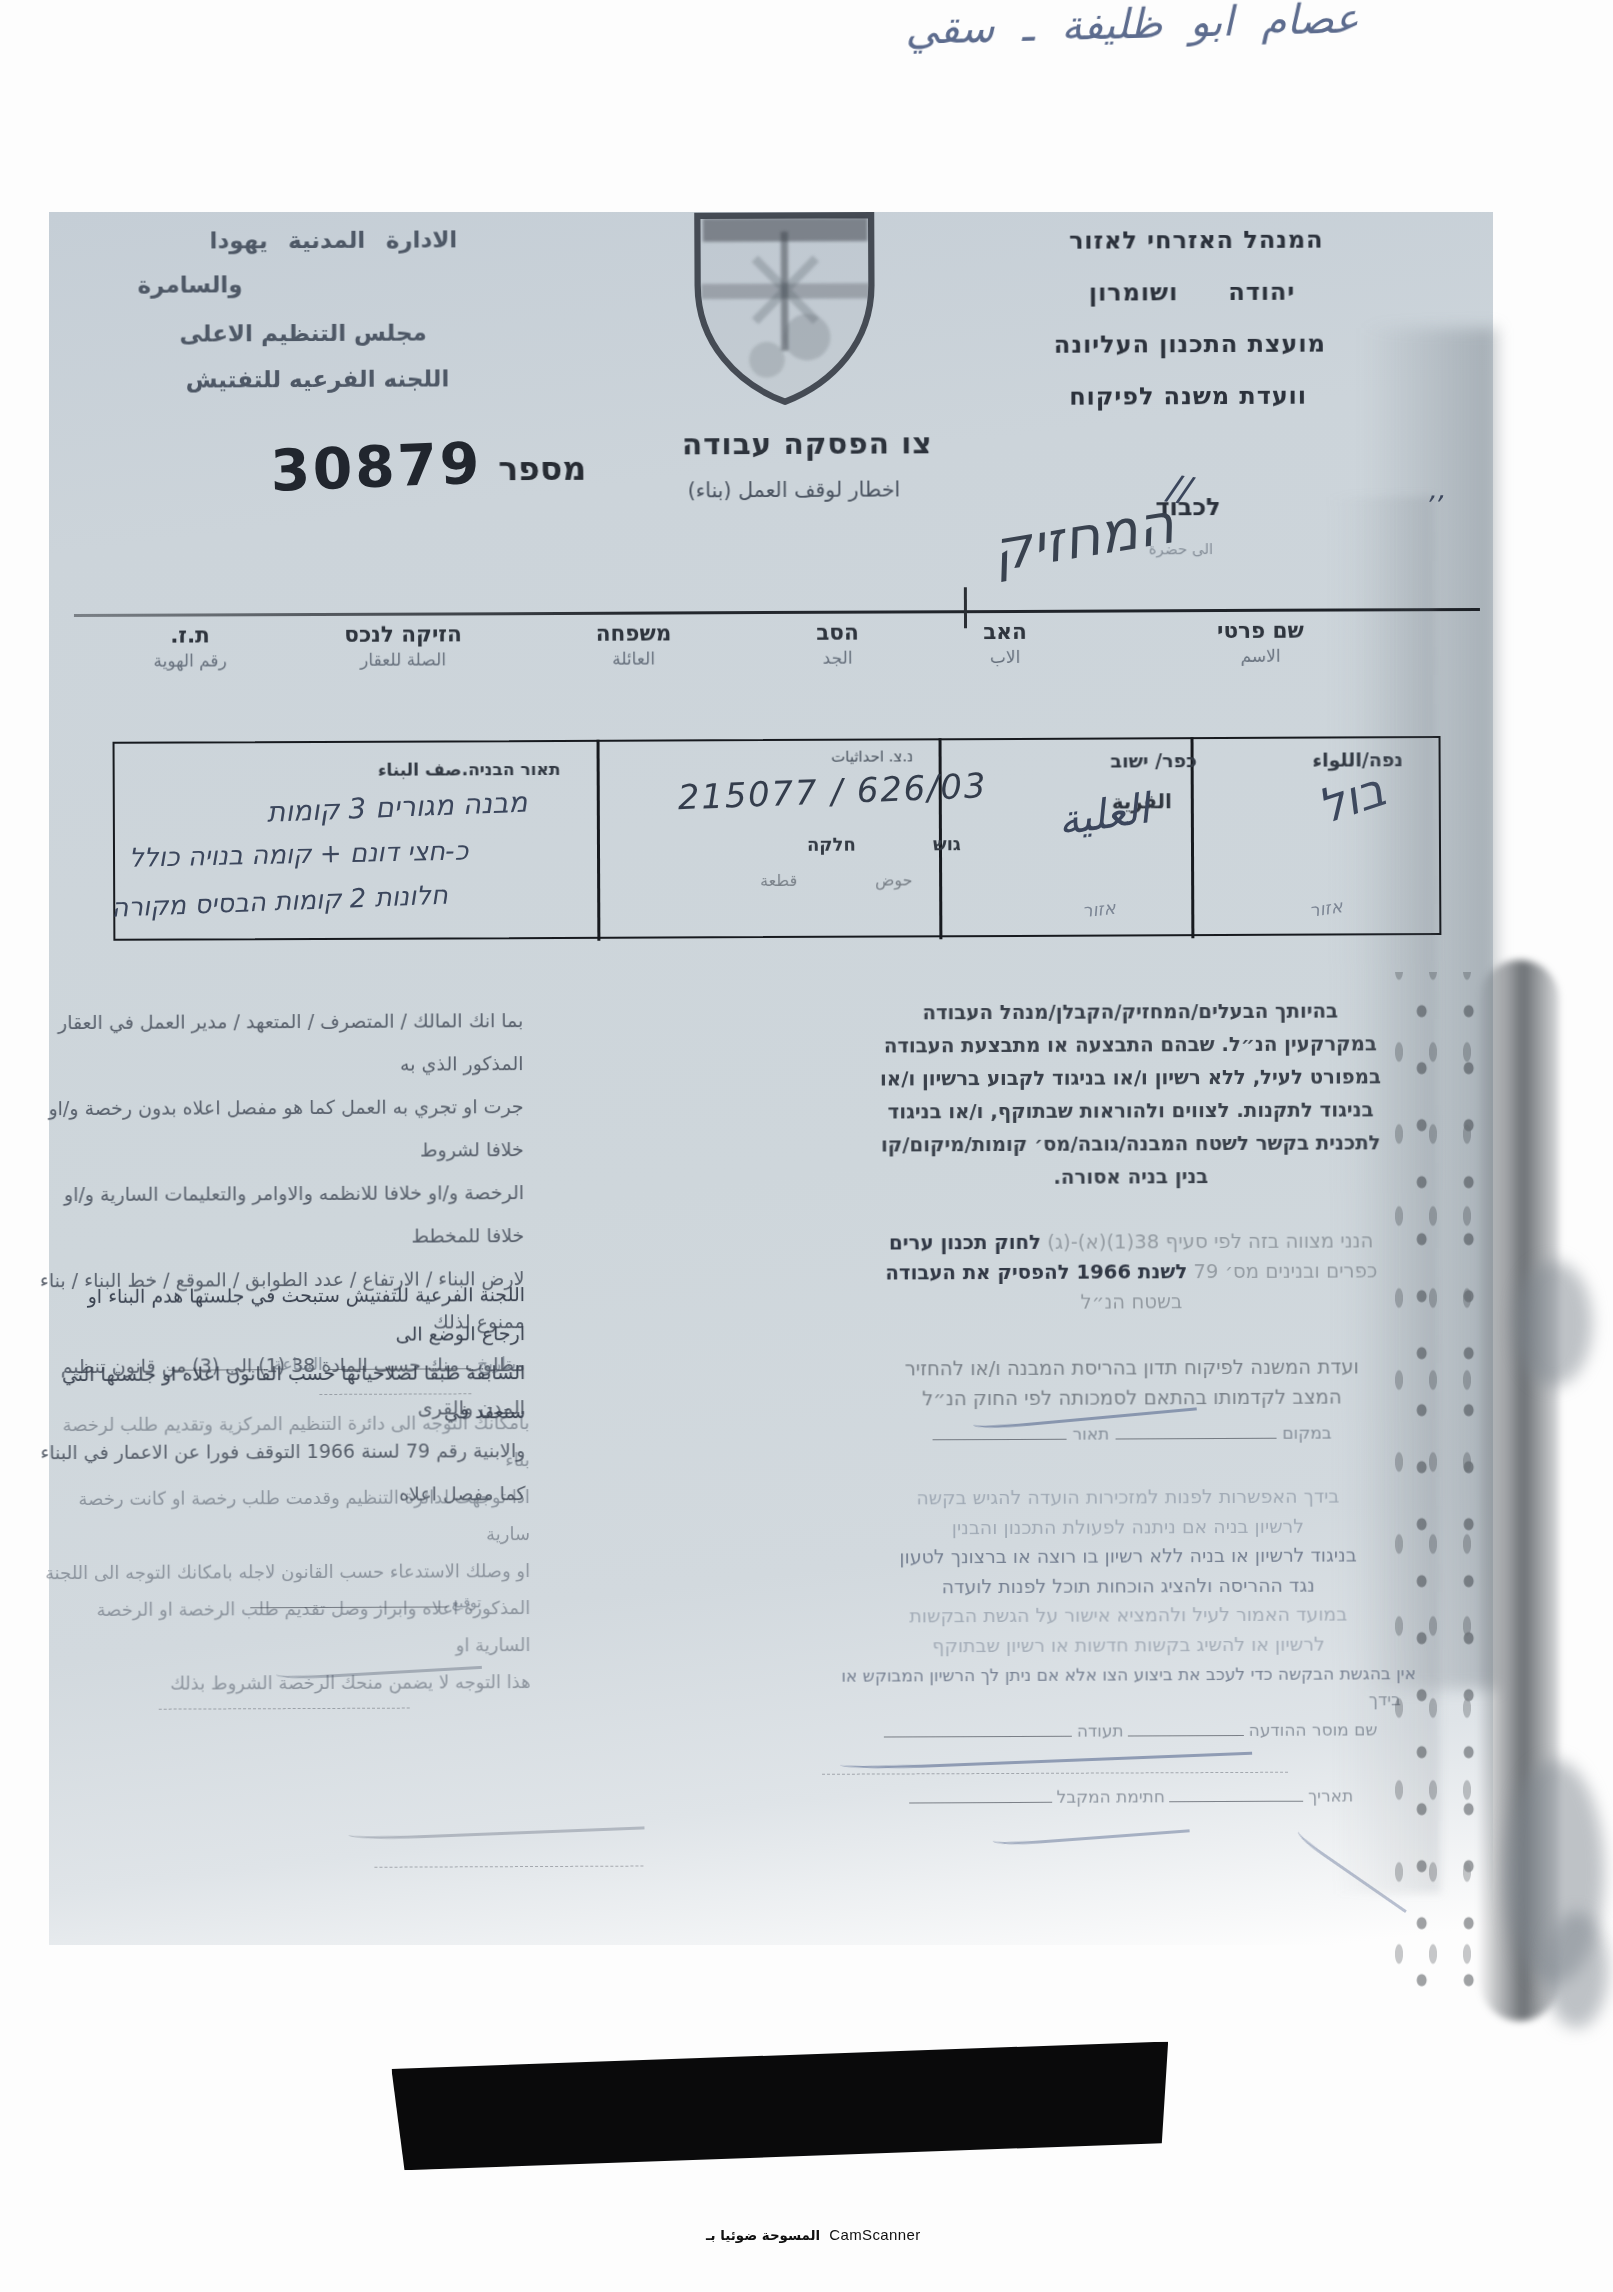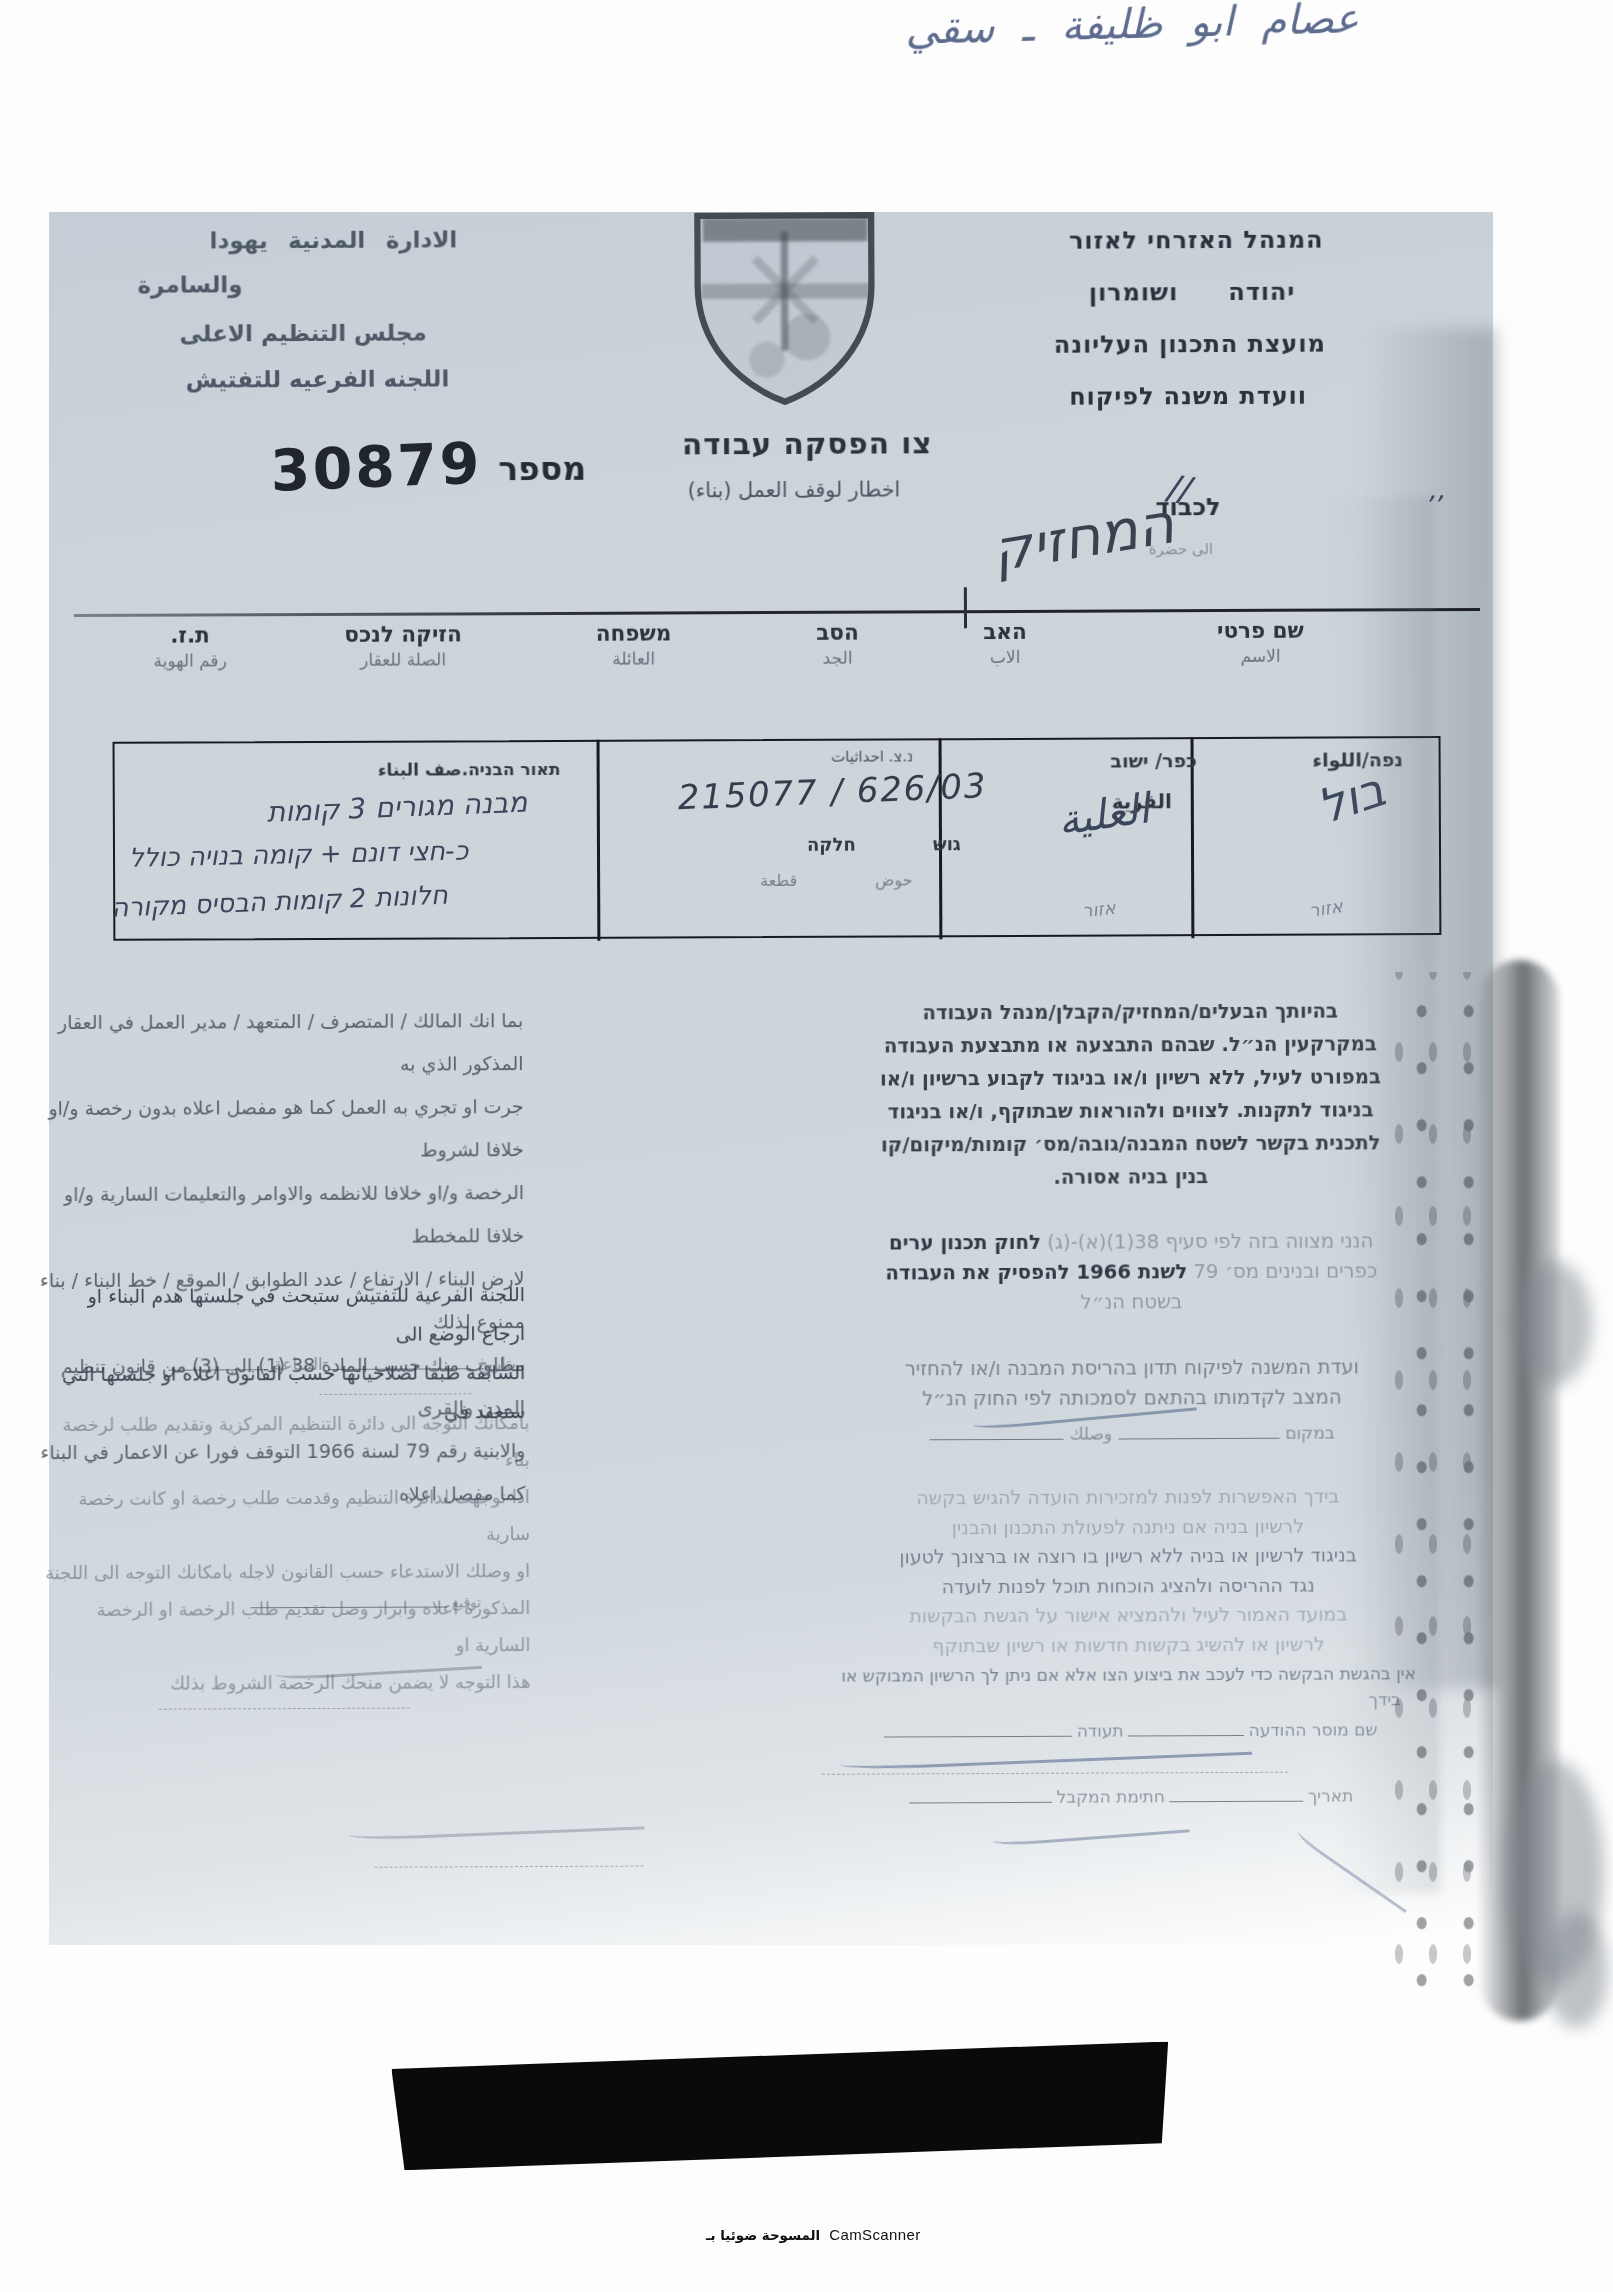--- a/index.html
+++ b/index.html
@@ -190,21 +190,21 @@
         <div class="faintest">בשטח הנ״ל</div>
       </div>
 
       <div class="abs p-he3 he faint" style="left:748px;top:1143px;width:667px;filter:blur(0.5px)">
         <div>ועדת המשנה לפיקוח תדון בהריסת המבנה ו/או להחזיר</div>
         <div>המצב לקדמותו בהתאם לסמכותה לפי החוק הנ״ל</div>
       </div>
       <div class="abs he" style="left:748px;top:1211px;width:667px;text-align:center;font-size:19px">
         <span class="siglbl">במקום</span>
         <span class="fill" style="width:161px"></span>
-        <span class="siglbl">وصلك</span>
+        <span class="siglbl">תאור</span>
         <span class="fill" style="width:134px"></span>
       </div>
       <div class="squig" style="left:922px;top:1191px;width:224px;transform:rotate(-5deg)"></div>
 
       <div class="abs p4 he" style="left:739px;top:1272px;width:676px">
         <div class="dim">בידך האפשרות לפנות למזכירות הועדה להגיש בקשה</div>
         <div class="dim">לרשיון בניה אם ניתנה לפעולת התכנון והבנין</div>
         <div class="mid">בניגוד לרשיון או בניה ללא רשיון בו רוצה או ברצונך לטעון</div>
         <div class="mid">נגד ההריסה ולהציג הוכחות תוכל לפנות לועדה</div>
         <div class="dim">במועד האמור לעיל ולהמציא אישור על הגשת הבקשות</div>

